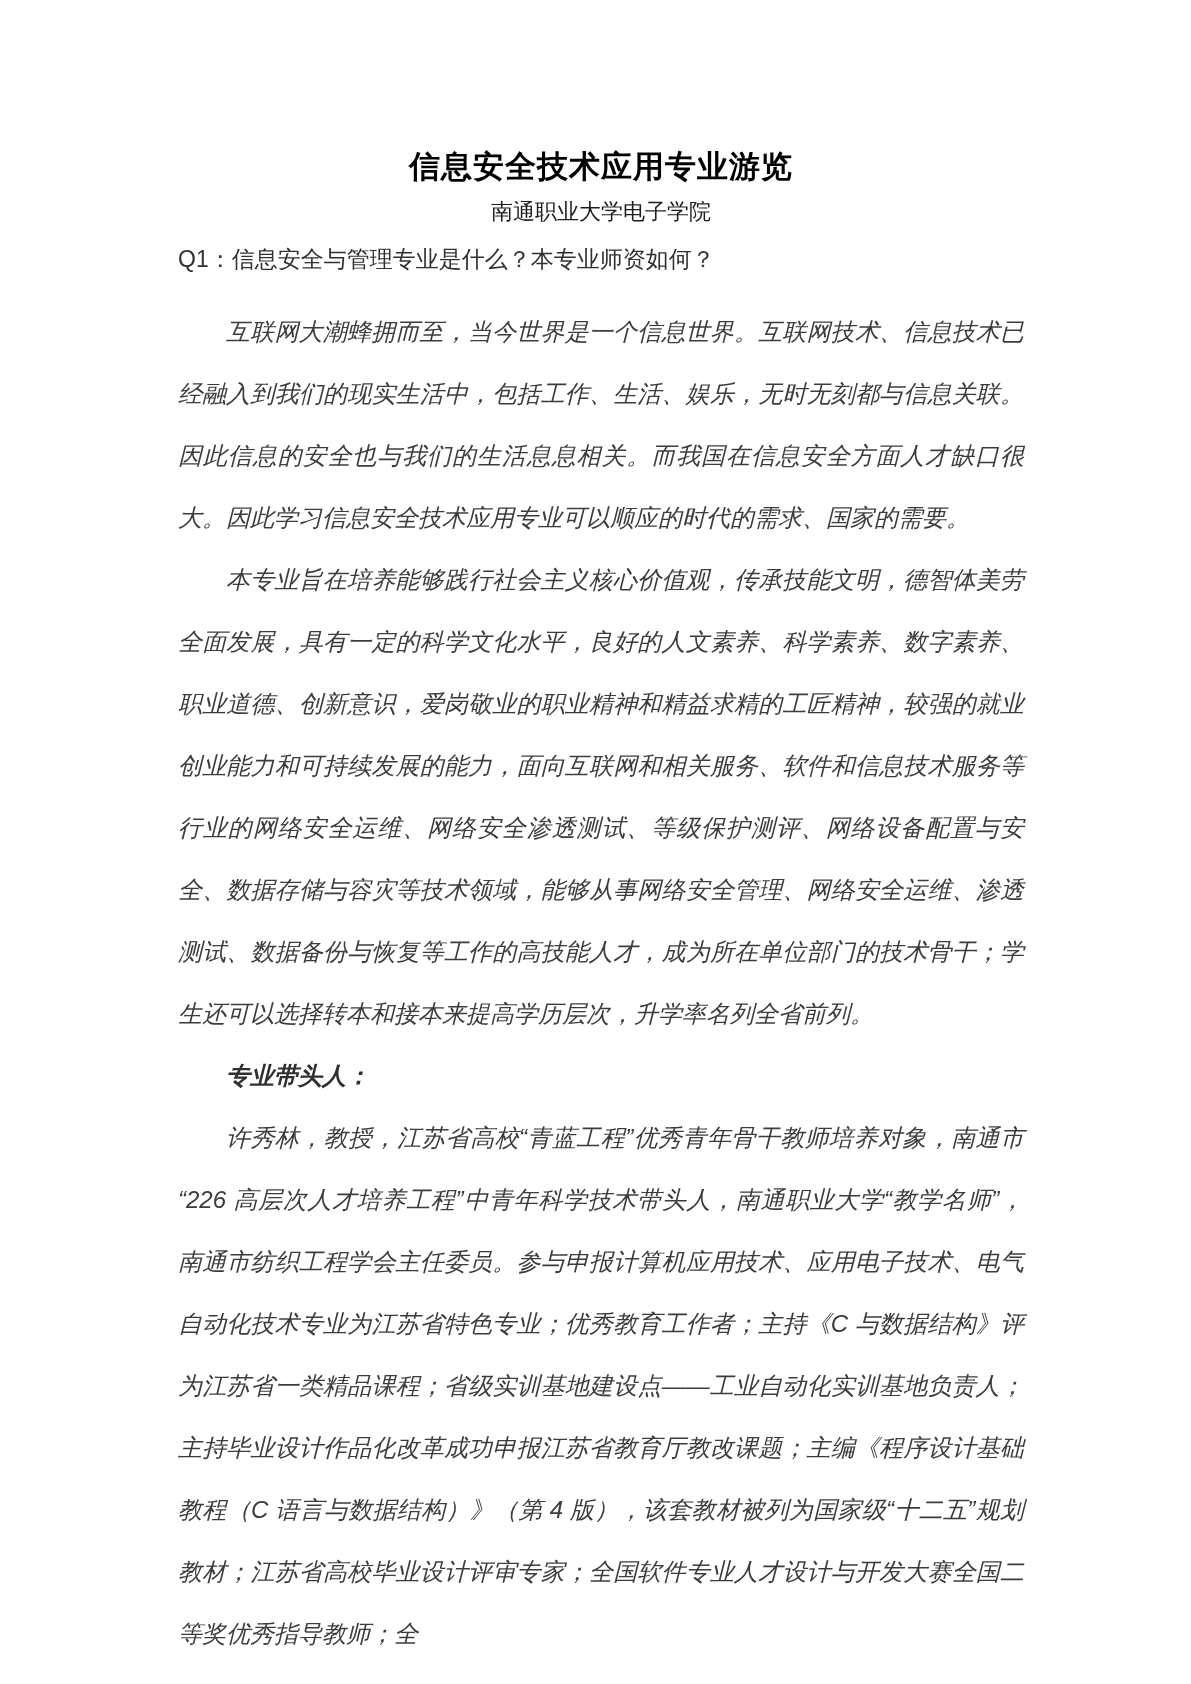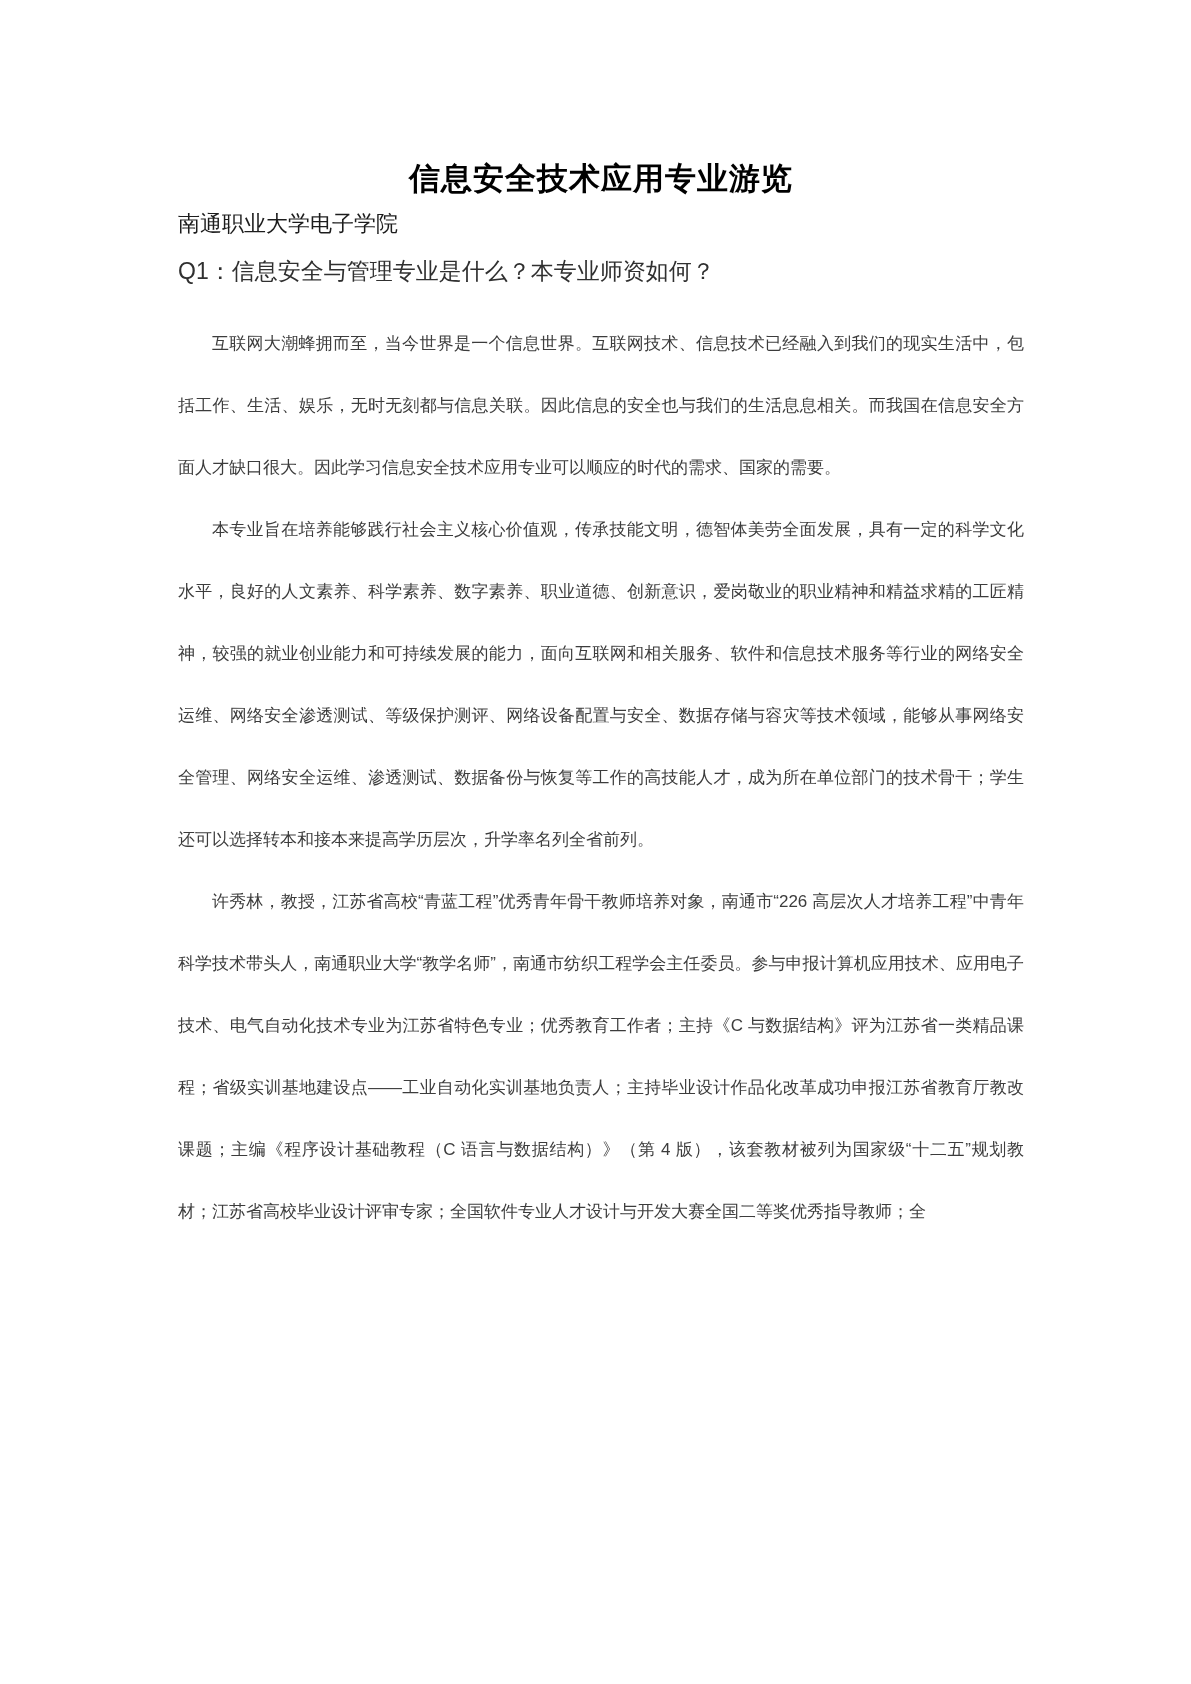--- a/index.html
+++ b/index.html
@@ -11,56 +11,57 @@
     position: relative;
     width: 1191px;
     height: 1684px;
     background: #ffffff;
     box-sizing: border-box;
     padding: 148px 167px 0 178px;
     overflow: hidden;
     font-family: "Liberation Sans", sans-serif;
   }
   .doc-title {
-    margin: 12px;
+    margin: 0;
     text-align: center;
     font-family: "Liberation Serif", "DejaVu Serif", serif;
     font-size: 31px;
     line-height: 38px;
     font-weight: 700;
     color: #000000;
     letter-spacing: 1px;
   }
   .doc-subtitle {
     margin-top: 12px;
-    text-align: left;
+    text-align: center;
     font-family: "Liberation Serif", "DejaVu Serif", serif;
     font-size: 22px;
     line-height: 28px;
     font-weight: 400;
     color: #1c1c1c;
   }
   .q-heading {
     margin: 18px 0 0 0;
     font-size: 23px;
     line-height: 30px;
     font-weight: 400;
     color: #303030;
   }
   .content {
     margin-top: 27px;
   }
   .body-par {
     margin: 0;
-    font-size: 17px;
+    font-size: 24px;
     line-height: 62px;
     color: #3c3c3c;
     text-align: justify;
     text-indent: 2em;
     word-break: break-all;
+    font-style: italic;
   }
   .subhead {
     font-weight: 700;
     color: #303030;
   }
 </style>
 </head>
 <body>
 
 <div class="page">
@@ -68,16 +69,17 @@
 
   <div class="doc-subtitle">南通职业大学电子学院</div>
 
   <h2 class="q-heading">Q1：信息安全与管理专业是什么？本专业师资如何？</h2>
 
   <div class="content">
     <p class="body-par">互联网大潮蜂拥而至，当今世界是一个信息世界。互联网技术、信息技术已经融入到我们的现实生活中，包括工作、生活、娱乐，无时无刻都与信息关联。因此信息的安全也与我们的生活息息相关。而我国在信息安全方面人才缺口很大。因此学习信息安全技术应用专业可以顺应的时代的需求、国家的需要。</p>
 
     <p class="body-par">本专业旨在培养能够践行社会主义核心价值观，传承技能文明，德智体美劳全面发展，具有一定的科学文化水平，良好的人文素养、科学素养、数字素养、职业道德、创新意识，爱岗敬业的职业精神和精益求精的工匠精神，较强的就业创业能力和可持续发展的能力，面向互联网和相关服务、软件和信息技术服务等行业的网络安全运维、网络安全渗透测试、等级保护测评、网络设备配置与安全、数据存储与容灾等技术领域，能够从事网络安全管理、网络安全运维、渗透测试、数据备份与恢复等工作的高技能人才，成为所在单位部门的技术骨干；学生还可以选择转本和接本来提高学历层次，升学率名列全省前列。</p>
 
+    <p class="body-par subhead">专业带头人：</p>
 
     <p class="body-par">许秀林，教授，江苏省高校“青蓝工程”优秀青年骨干教师培养对象，南通市“226 高层次人才培养工程”中青年科学技术带头人，南通职业大学“教学名师”，南通市纺织工程学会主任委员。参与申报计算机应用技术、应用电子技术、电气自动化技术专业为江苏省特色专业；优秀教育工作者；主持《C 与数据结构》评为江苏省一类精品课程；省级实训基地建设点——工业自动化实训基地负责人；主持毕业设计作品化改革成功申报江苏省教育厅教改课题；主编《程序设计基础教程（C 语言与数据结构）》（第 4 版），该套教材被列为国家级“十二五”规划教材；江苏省高校毕业设计评审专家；全国软件专业人才设计与开发大赛全国二等奖优秀指导教师；全</p>
   </div>
 </div>
 
 </body></html>

